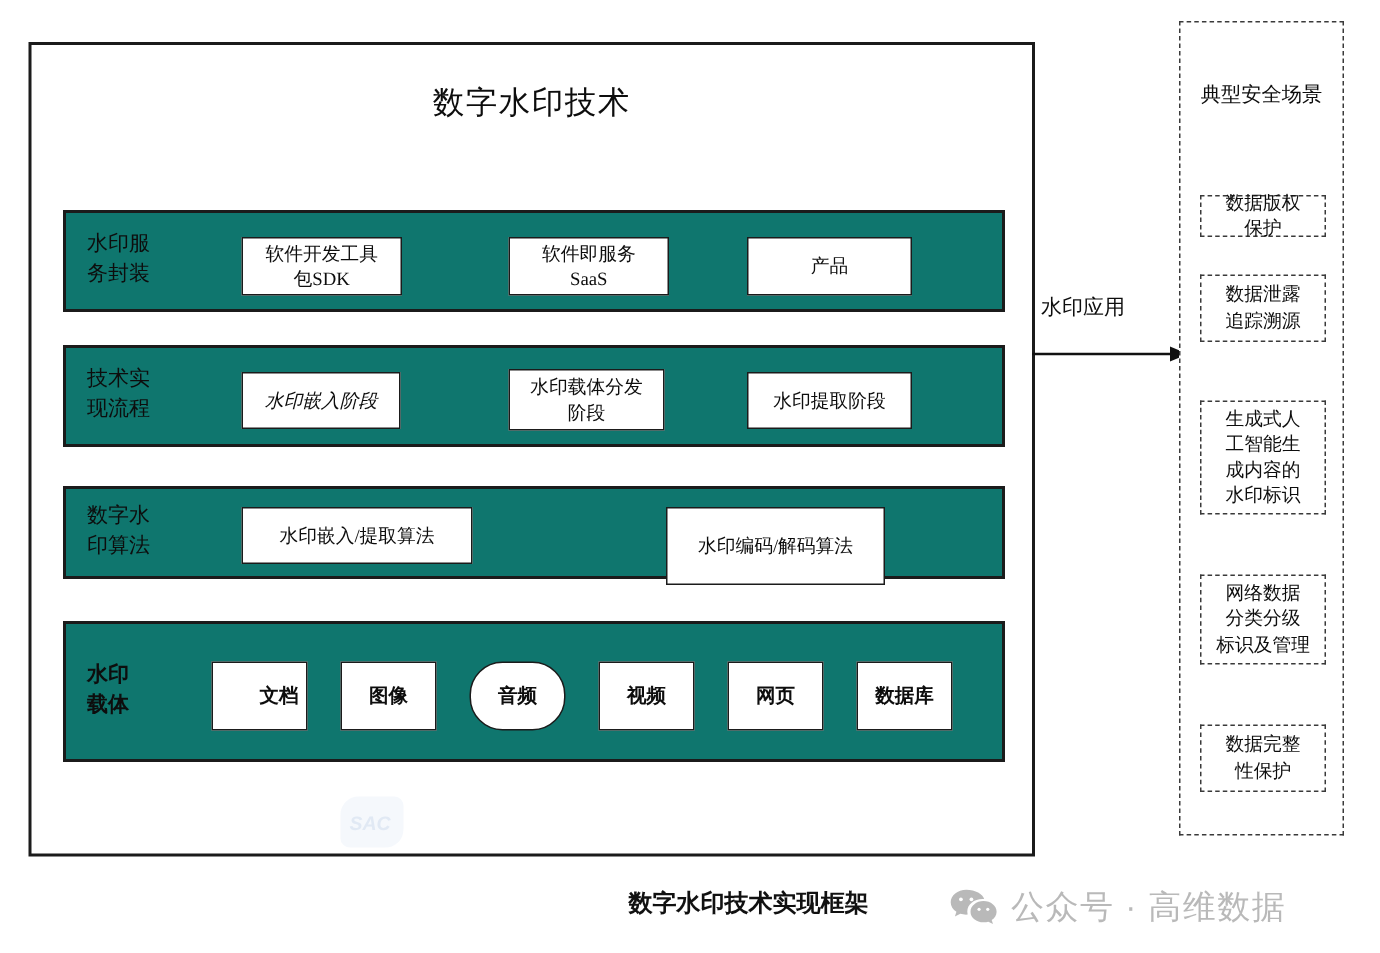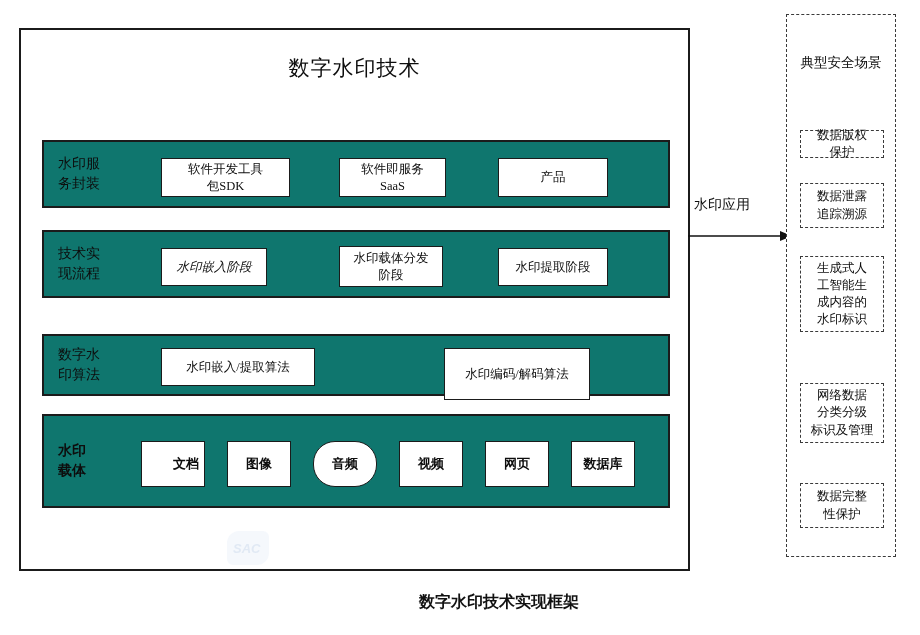--- a/index.html
+++ b/index.html
@@ -52,21 +52,21 @@
   .layer-row {
     position: absolute;
     left: 21px;
     width: 628px;
     border: 2px solid #1b1b1b;
     box-sizing: border-box;
     background: #0f766e;
   }
   .layer-row.r1 { top: 110px;  height: 68px; }
   .layer-row.r2 { top: 200px;  height: 68px; }
-  .layer-row.r3 { top: 304px;  height: 62px; }
+  .layer-row.r3 { top: 294px;  height: 62px; }
   .layer-row.r4 { top: 384px;  height: 94px; font-weight: bold; }
 
   .layer-label {
     position: absolute;
     left: 14px;
     top: 50%;
     transform: translateY(-50%);
     width: 56px;
     font-size: 14px;
     line-height: 1.45;
@@ -84,21 +84,21 @@
     align-items: center;
     justify-content: center;
     text-align: center;
     font-size: 12.5px;
     line-height: 1.35;
     white-space: pre-line;
     padding: 2px 3px;
   }
 
   
-  .b-sdk      { left: 117px; top: 16px; width: 129px; height: 39px; text-align: center; }
+  .b-sdk      { left: 117px; top: 16px; width: 107px; height: 39px; text-align: center; }
   .b-saas     { left: 295px; top: 16px; width: 107px; height: 39px; }
   .b-product  { left: 454px; top: 16px; width: 110px; height: 39px; }
 
   
   .b-embed    { left: 117px; top: 16px; width: 106px; height: 38px; font-style: italic; }
   .b-dist     { left: 295px; top: 14px; width: 104px; height: 41px; }
   .b-extract  { left: 454px; top: 16px; width: 110px; height: 38px; }
 
   
   .b-alg1     { left: 117px; top: 12px; width: 154px; height: 38px; }
@@ -183,21 +183,21 @@
     display: flex;
     align-items: center;
     justify-content: center;
     text-align: center;
     font-size: 12.5px;
     line-height: 1.38;
     white-space: pre-line;
   }
   .s0 { top: 84px;  height: 28px; margin-top: 31px; }
   .s1 { top: 168px; height: 45px; }
-  .s2 { top: 241px; height: 76px; }
+  .s2 { top: 252px; height: 76px; }
   .s3 { top: 368px; height: 60px; }
   .s4 { top: 468px; height: 45px; }
 
   
   .caption {
     position: absolute;
     left: 378px;
     top: 592px;
     font-size: 16px;
     font-weight: bold;
@@ -303,14 +303,27 @@
 水印标识</div>
     <div class="scenario-item s3">网络数据
 分类分级
 标识及管理</div>
     <div class="scenario-item s4">数据完整
 性保护</div>
   </div>
 
   <div class="caption">数字水印技术实现框架</div>
 
+  <div class="wechat-mark">
+    <span class="wechat-icon-wrap">
+      <svg class="wechat-icon" viewBox="0 0 34 28" aria-hidden="true">
+        <path d="M12.2 2.1C6.4 2.1 1.8 5.9 1.8 10.5c0 2.6 1.5 4.9 3.8 6.4l-1 3.1 3.6-1.8c1.2.35 2.5.55 3.9.55.36 0 .72-.02 1.07-.05-.2-.67-.3-1.37-.3-2.09 0-4.6 4.5-8.3 10.1-8.3.39 0 .77.02 1.15.06C23.3 5.1 18.3 2.1 12.2 2.1z" fill="#b6b6b6"></path>
+        <circle cx="8.6" cy="8.5" r="1.25" fill="#ffffff"></circle>
+        <circle cx="15.6" cy="8.5" r="1.25" fill="#ffffff"></circle>
+        <path d="M32.4 16.8c0-3.9-3.9-7.1-8.7-7.1s-8.7 3.2-8.7 7.1 3.9 7.1 8.7 7.1c1.1 0 2.2-.17 3.2-.48l3.1 1.6-.87-2.7c2-1.3 3.27-3.3 3.27-5.52z" fill="#b6b6b6"></path>
+        <circle cx="20.7" cy="15.2" r="1.05" fill="#ffffff"></circle>
+        <circle cx="26.5" cy="15.2" r="1.05" fill="#ffffff"></circle>
+      </svg>
+    </span>
+    <span class="wechat-text">公众号 · 高维数据</span>
+  </div>
 
 </div>
 
 </body></html>

